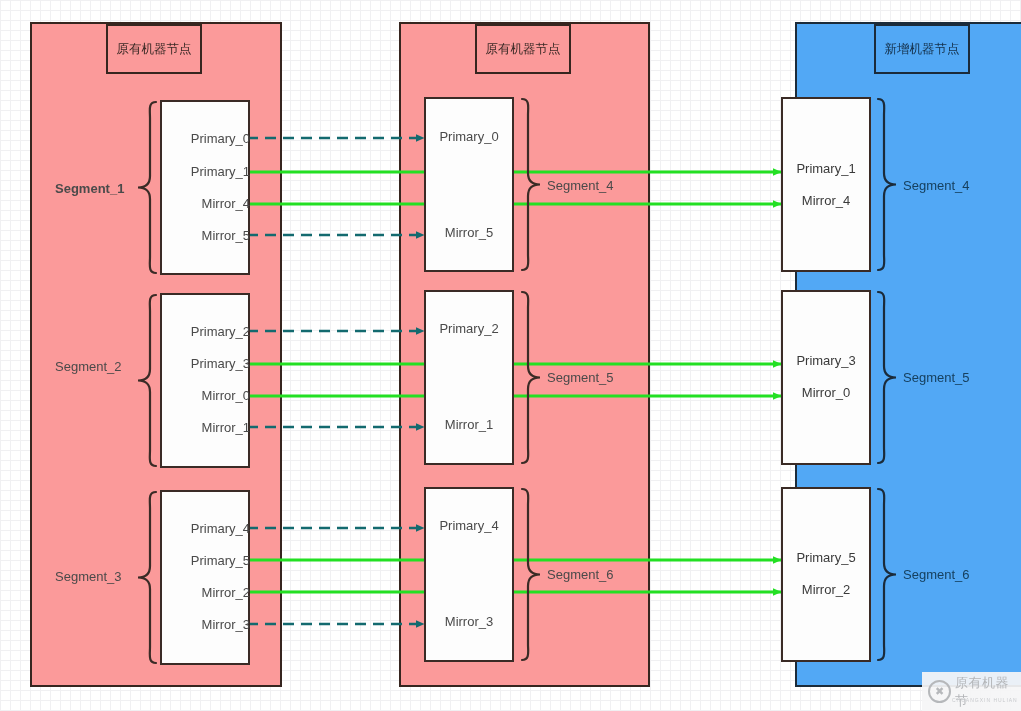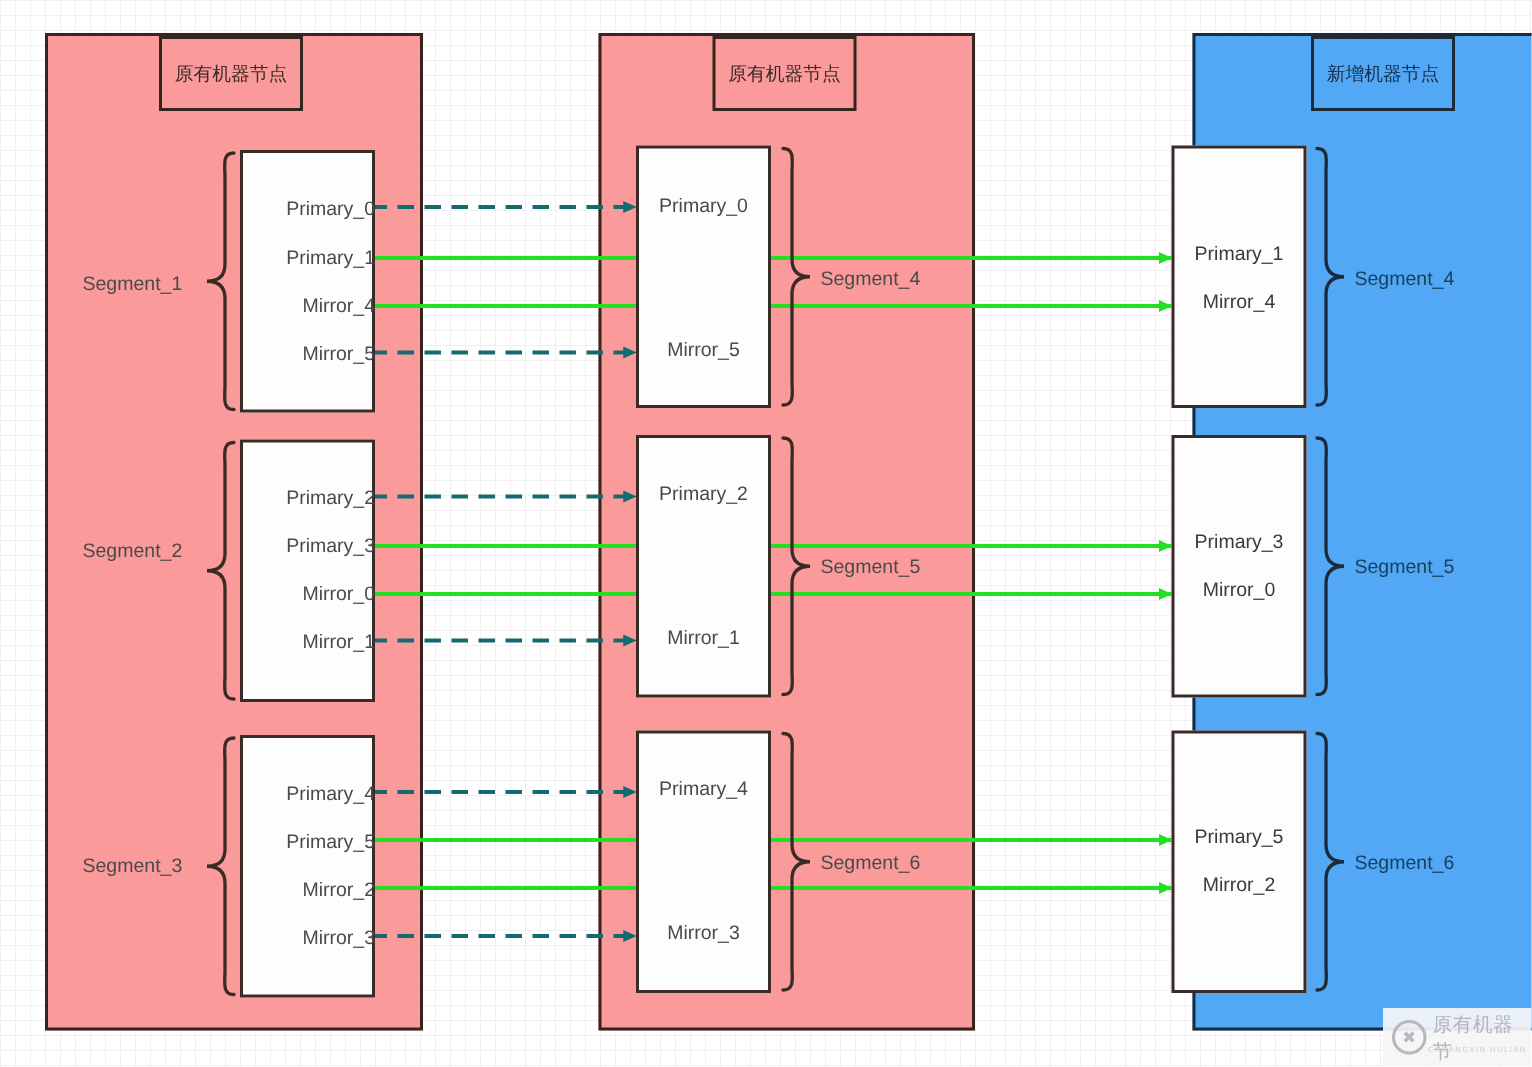--- a/index.html
+++ b/index.html
@@ -122,21 +122,21 @@
   <div class="nodelabel r" style="left:160px;top:521px;width:90px;">Primary_4</div>
   <div class="nodelabel r" style="left:160px;top:553px;width:90px;">Primary_5</div>
   <div class="nodelabel r" style="left:160px;top:585px;width:90px;">Mirror_2</div>
   <div class="nodelabel r" style="left:160px;top:617px;width:90px;">Mirror_3</div>
 
   <div class="brace" style="left:136px;top:100px;">
     <svg width="22" height="175" viewBox="0 0 22 175">
       <path d="M20 2 C12 2 14 10 14 18 L14 76 C14 84 10 87.5 2 87.5 C10 87.5 14 91 14 99 L14 157 C14 165 12 173 20 173" fill="none" stroke="#3a2b26" stroke-width="2.2" stroke-linecap="round"></path>
     </svg>
   </div>
-  <div class="seglabel" style="left:55px;top:181px;">Segment_1</div>
+  <div class="seglabel" style="left:55px;top:181px;font-weight:bold;">Segment_1</div>
 
   <div class="brace" style="left:136px;top:293px;">
     <svg width="22" height="175" viewBox="0 0 22 175">
       <path d="M20 2 C12 2 14 10 14 18 L14 76 C14 84 10 87.5 2 87.5 C10 87.5 14 91 14 99 L14 157 C14 165 12 173 20 173" fill="none" stroke="#3a2b26" stroke-width="2.2" stroke-linecap="round"></path>
     </svg>
   </div>
   <div class="seglabel" style="left:55px;top:359px;">Segment_2</div>
 
   <div class="brace" style="left:136px;top:490px;">
     <svg width="22" height="175" viewBox="0 0 22 175">

